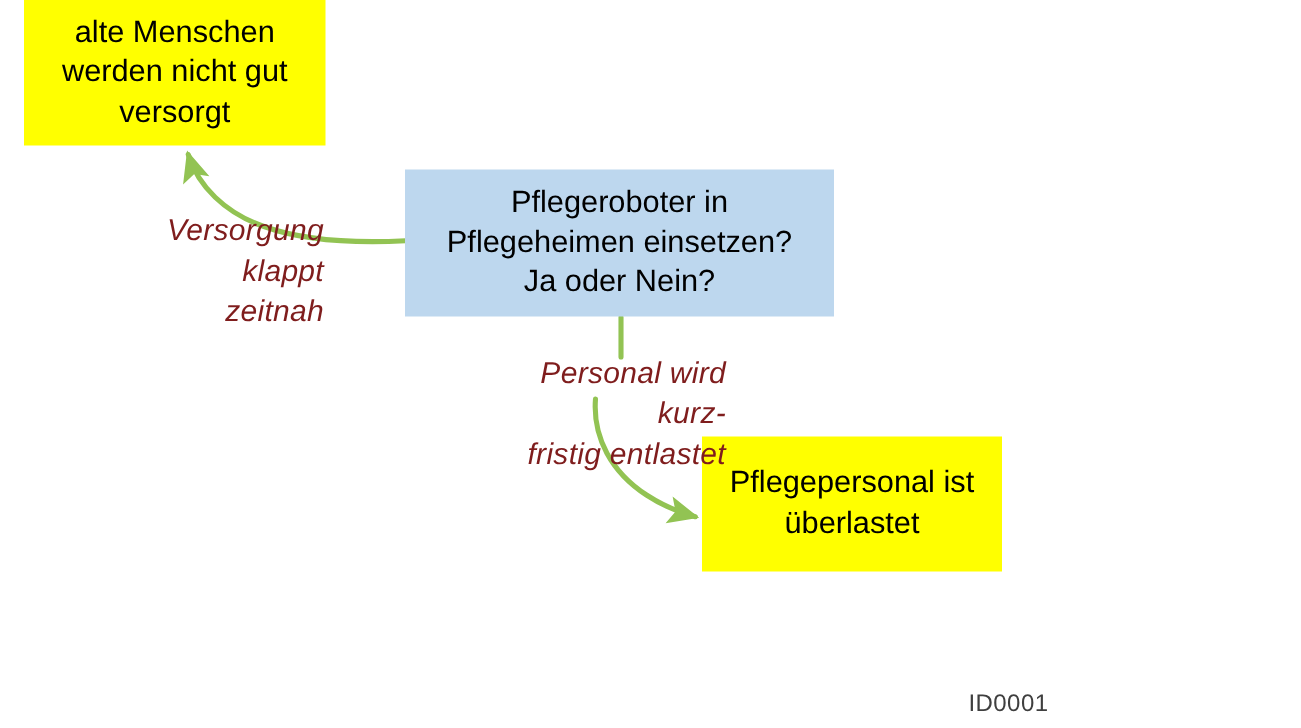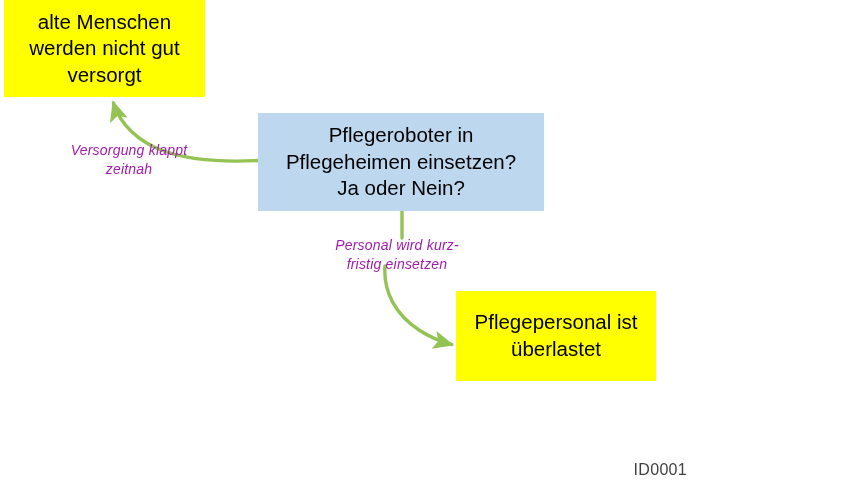--- a/index.html
+++ b/index.html
@@ -12,21 +12,21 @@
     width: 867px;
     height: 485px;
     position: relative;
     overflow: hidden;
     font-family: "Liberation Sans", sans-serif;
     -webkit-font-smoothing: antialiased;
   }
 
   #canvas {
     position: absolute;
-    left: 4px;
+    left: 16px;
     top: 0;
     width: 693px;
     height: 485px;
     text-decoration: underline;
   }
 
   .arrow-layer {
     position: absolute;
     left: 0;
     top: 0;
@@ -83,24 +83,24 @@
     left: 452px;
     top: 291px;
     width: 200px;
     height: 90px;
   }
 
   
   .edge-label {
     position: absolute;
     font-style: italic;
-    font-size: 14px;
-    color: #a21caf;
+    font-size: 20px;
+    color: #7f1d1d;
     line-height: 1.35;
-    text-align: center;
+    text-align: right;
     white-space: pre-line;
     letter-spacing: 0.2px;
   }
 
   #edge-label-supply {
     left: 50px;
     top: 141px;
     width: 150px;
   }
 
@@ -151,17 +151,17 @@
 
   <div class="node node-effect" id="node-nursing-staff">
     <span class="node-text">Pflegepersonal ist
 überlastet</span>
   </div>
 
   <div class="edge-label" id="edge-label-supply">Versorgung  klappt
 zeitnah</div>
 
   <div class="edge-label" id="edge-label-relief">Personal wird kurz-
-fristig einsetzen</div>
+fristig entlastet</div>
 
   <div id="diagram-id">ID0001</div>
 
 </div>
 
 </body></html>

